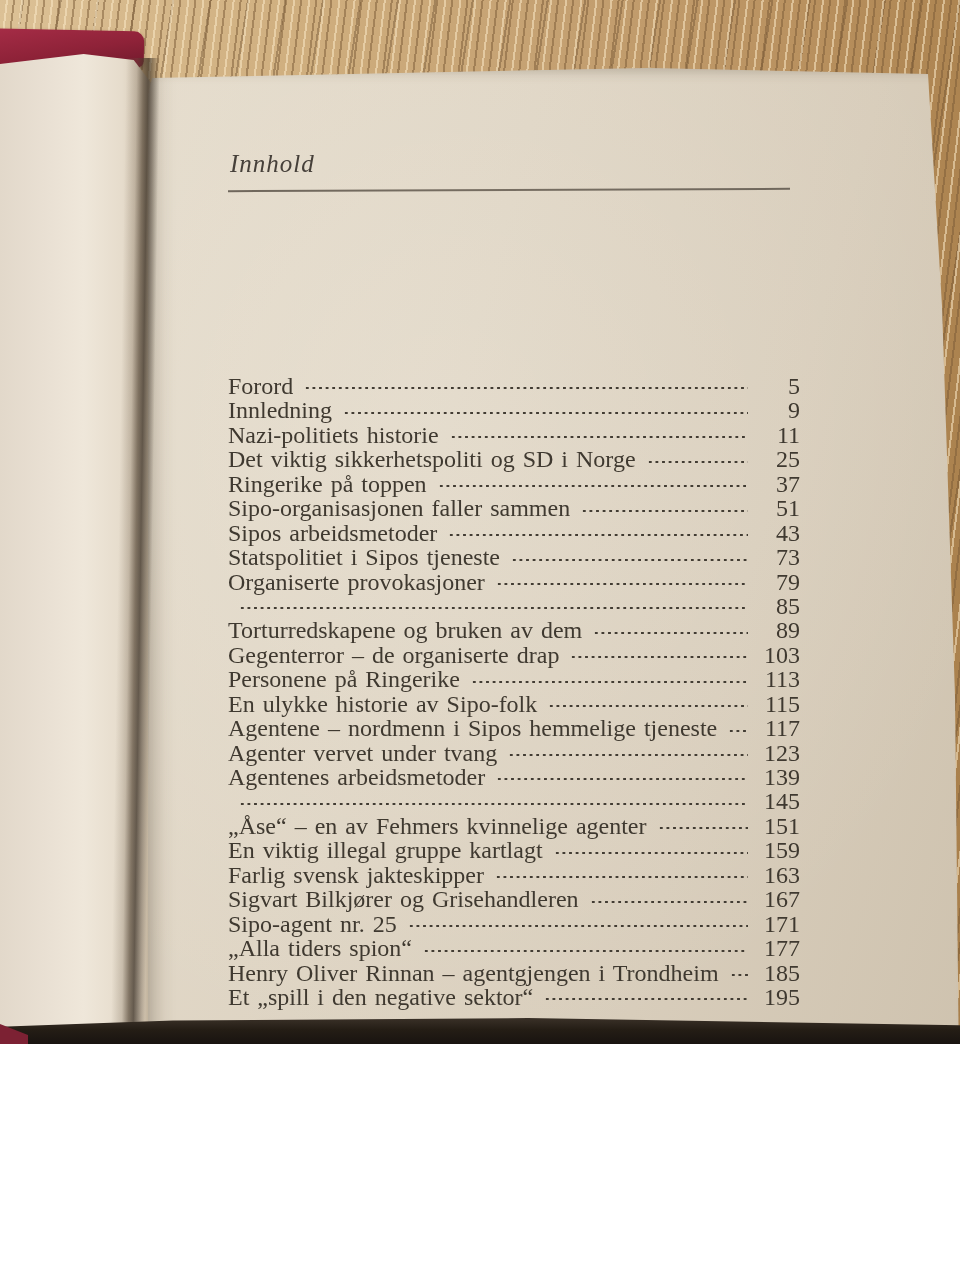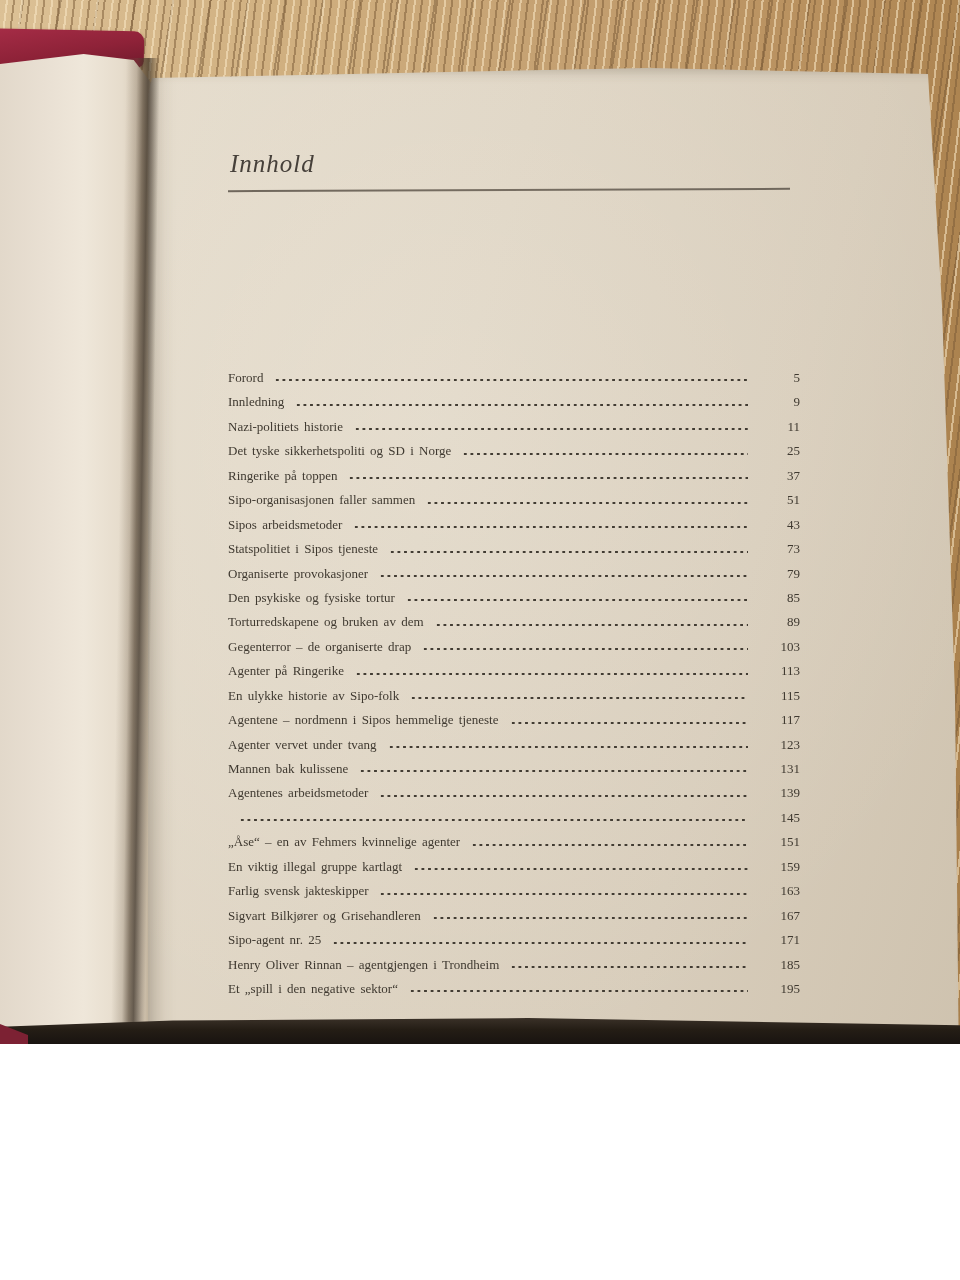--- a/index.html
+++ b/index.html
@@ -60,22 +60,22 @@
     position:absolute;left:82px;top:84px;
     font-style:italic;font-size:25px;letter-spacing:1px;color:#46403a;
     margin:0;font-weight:normal;
   }
   .heading-rule{
     position:absolute;left:80px;top:123px;width:562px;height:2px;
     background:linear-gradient(90deg,#6f675c 0%,#776e62 50%,#6f675c 100%);
     transform:rotate(-0.25deg);
   }
   .toc{
-    position:absolute;left:80px;top:300px;width:572px;
-    font-size:13px;word-spacing:2px;
+    position:absolute;left:80px;top:308px;width:572px;
+    font-size:24px;word-spacing:2px;
   }
   .toc-row{
     display:flex;align-items:baseline;height:24.45px;line-height:24.45px;
     white-space:nowrap;
   }
   .toc-title{flex:0 0 auto;}
   .toc-leader{
     flex:1 1 auto;align-self:stretch;min-width:18px;
     margin:0 8px 0 11px;
     background-image:radial-gradient(circle,#423c33 1.2px,rgba(0,0,0,0) 1.5px);
@@ -132,21 +132,21 @@
           <span class="toc-num">9</span>
         </div>
 
         <div class="toc-row">
           <span class="toc-title">Nazi-politiets historie</span>
           <span class="toc-leader"></span>
           <span class="toc-num">11</span>
         </div>
 
         <div class="toc-row">
-          <span class="toc-title">Det tyske sikkerhetspoliti og SD i Norge</span>
+          <span class="toc-title">Det viktig sikkerhetspoliti og SD i Norge</span>
           <span class="toc-leader"></span>
           <span class="toc-num">25</span>
         </div>
 
         <div class="toc-row">
           <span class="toc-title">Ringerike på toppen</span>
           <span class="toc-leader"></span>
           <span class="toc-num">37</span>
         </div>
 
@@ -168,40 +168,39 @@
           <span class="toc-num">73</span>
         </div>
 
         <div class="toc-row">
           <span class="toc-title">Organiserte provokasjoner</span>
           <span class="toc-leader"></span>
           <span class="toc-num">79</span>
         </div>
 
         <div class="toc-row">
-          <span class="toc-title">Den psykiske og fysiske tortur</span>
           <span class="toc-leader"></span>
           <span class="toc-num">85</span>
         </div>
 
         <div class="toc-row">
           <span class="toc-title">Torturredskapene og bruken av dem</span>
           <span class="toc-leader"></span>
           <span class="toc-num">89</span>
         </div>
 
 
         <div class="toc-row">
           <span class="toc-title">Gegenterror – de organiserte drap</span>
           <span class="toc-leader"></span>
           <span class="toc-num">103</span>
         </div>
 
         <div class="toc-row">
-          <span class="toc-title">Agenter på Ringerike</span>
+          <span class="toc-title">Personene på Ringerike</span>
           <span class="toc-leader"></span>
           <span class="toc-num">113</span>
         </div>
 
         <div class="toc-row">
           <span class="toc-title">En ulykke historie av Sipo-folk</span>
           <span class="toc-leader"></span>
           <span class="toc-num">115</span>
         </div>
 
@@ -210,25 +209,20 @@
           <span class="toc-leader"></span>
           <span class="toc-num">117</span>
         </div>
 
         <div class="toc-row">
           <span class="toc-title">Agenter vervet under tvang</span>
           <span class="toc-leader"></span>
           <span class="toc-num">123</span>
         </div>
 
-        <div class="toc-row">
-          <span class="toc-title">Mannen bak kulissene</span>
-          <span class="toc-leader"></span>
-          <span class="toc-num">131</span>
-        </div>
 
         <div class="toc-row">
           <span class="toc-title">Agentenes arbeidsmetoder</span>
           <span class="toc-leader"></span>
           <span class="toc-num">139</span>
         </div>
 
         <div class="toc-row">
           <span class="toc-leader"></span>
           <span class="toc-num">145</span>
@@ -257,20 +251,25 @@
           <span class="toc-leader"></span>
           <span class="toc-num">167</span>
         </div>
 
         <div class="toc-row">
           <span class="toc-title">Sipo-agent nr. 25</span>
           <span class="toc-leader"></span>
           <span class="toc-num">171</span>
         </div>
 
+        <div class="toc-row">
+          <span class="toc-title">„Alla tiders spion“</span>
+          <span class="toc-leader"></span>
+          <span class="toc-num">177</span>
+        </div>
 
         <div class="toc-row">
           <span class="toc-title">Henry Oliver Rinnan – agentgjengen i Trondheim</span>
           <span class="toc-leader"></span>
           <span class="toc-num">185</span>
         </div>
 
         <div class="toc-row">
           <span class="toc-title">Et „spill i den negative sektor“</span>
           <span class="toc-leader"></span>

